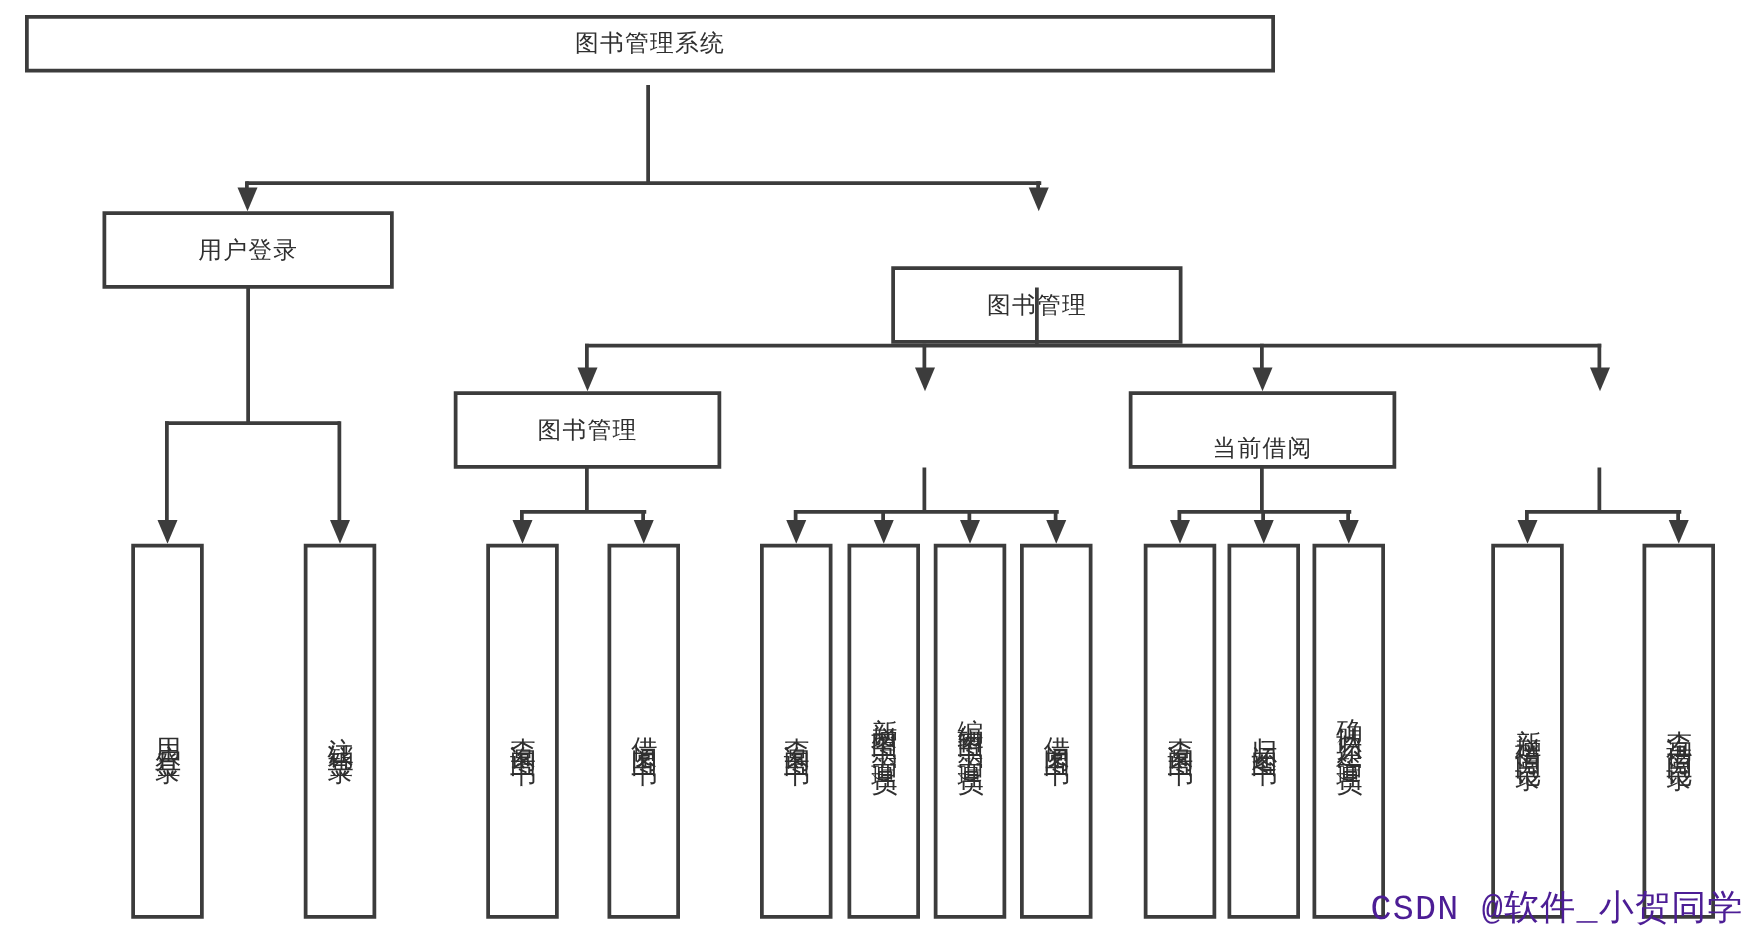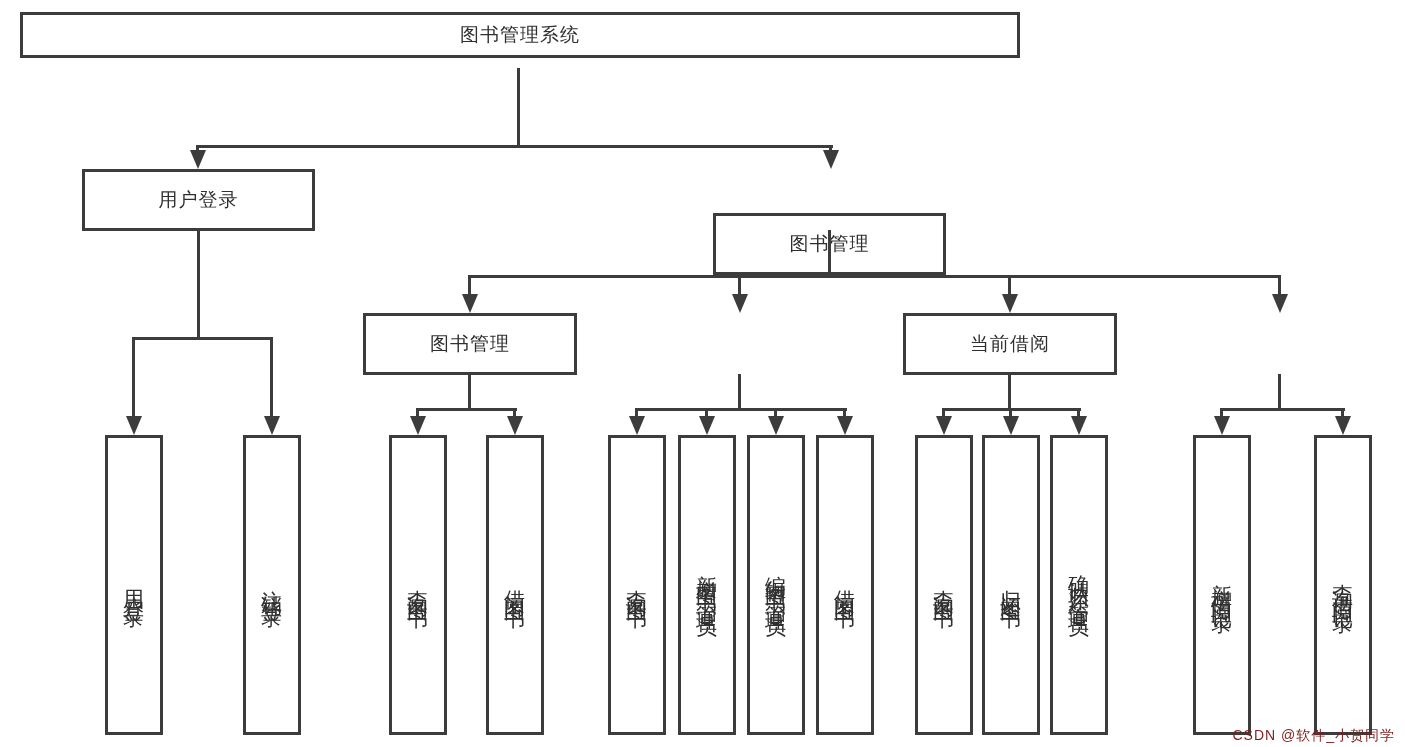--- a/index.html
+++ b/index.html
@@ -36,23 +36,24 @@
   .hline{position:absolute;height:3px;background:var(--line);}
   .arrow{
     position:absolute;width:0;height:0;
     border-left:8px solid transparent;
     border-right:8px solid transparent;
     border-top:19px solid var(--line);
   }
   .watermark{
     position:absolute;
     right:10px;bottom:2px;
-    font-size:14px;
-    color:#7f1d1d;
+    font-size:28px;
+    color:#4c1d95;
     letter-spacing:1px;
+    font-family:Liberation Mono, monospace;
   }
 </style>
 </head>
 <body>
 
 <div class="stage">
 
   <div class="box h" style="left:20px;top:12px;width:1000px;height:46px;">
     <span class="lbl">图书管理系统</span>
   </div>
@@ -85,21 +86,21 @@
   <div class="vline" style="left:738px;top:275px;height:22px;"></div>
   <div class="arrow" style="left:732px;top:294px;"></div>
   <div class="vline" style="left:1008px;top:275px;height:22px;"></div>
   <div class="arrow" style="left:1002px;top:294px;"></div>
   <div class="vline" style="left:1278px;top:275px;height:22px;"></div>
   <div class="arrow" style="left:1272px;top:294px;"></div>
 
   <div class="box h" style="left:363px;top:313px;width:214px;height:62px;">
     <span class="lbl">图书管理</span>
   </div>
-  <div class="box h" style="left:903px;top:313px;width:214px;height:62px;">
+  <div class="box h" style="left:903px;top:313px;width:214px;height:62px;align-items:flex-end;">
     <span class="lbl">当前借阅</span>
   </div>
 
   <div class="vline" style="left:468px;top:374px;height:36px;"></div>
   <div class="hline" style="left:417px;top:408px;width:100px;"></div>
   <div class="vline" style="left:416px;top:408px;height:12px;"></div>
   <div class="arrow" style="left:410px;top:416px;"></div>
   <div class="vline" style="left:513px;top:408px;height:12px;"></div>
   <div class="arrow" style="left:507px;top:416px;"></div>
 

